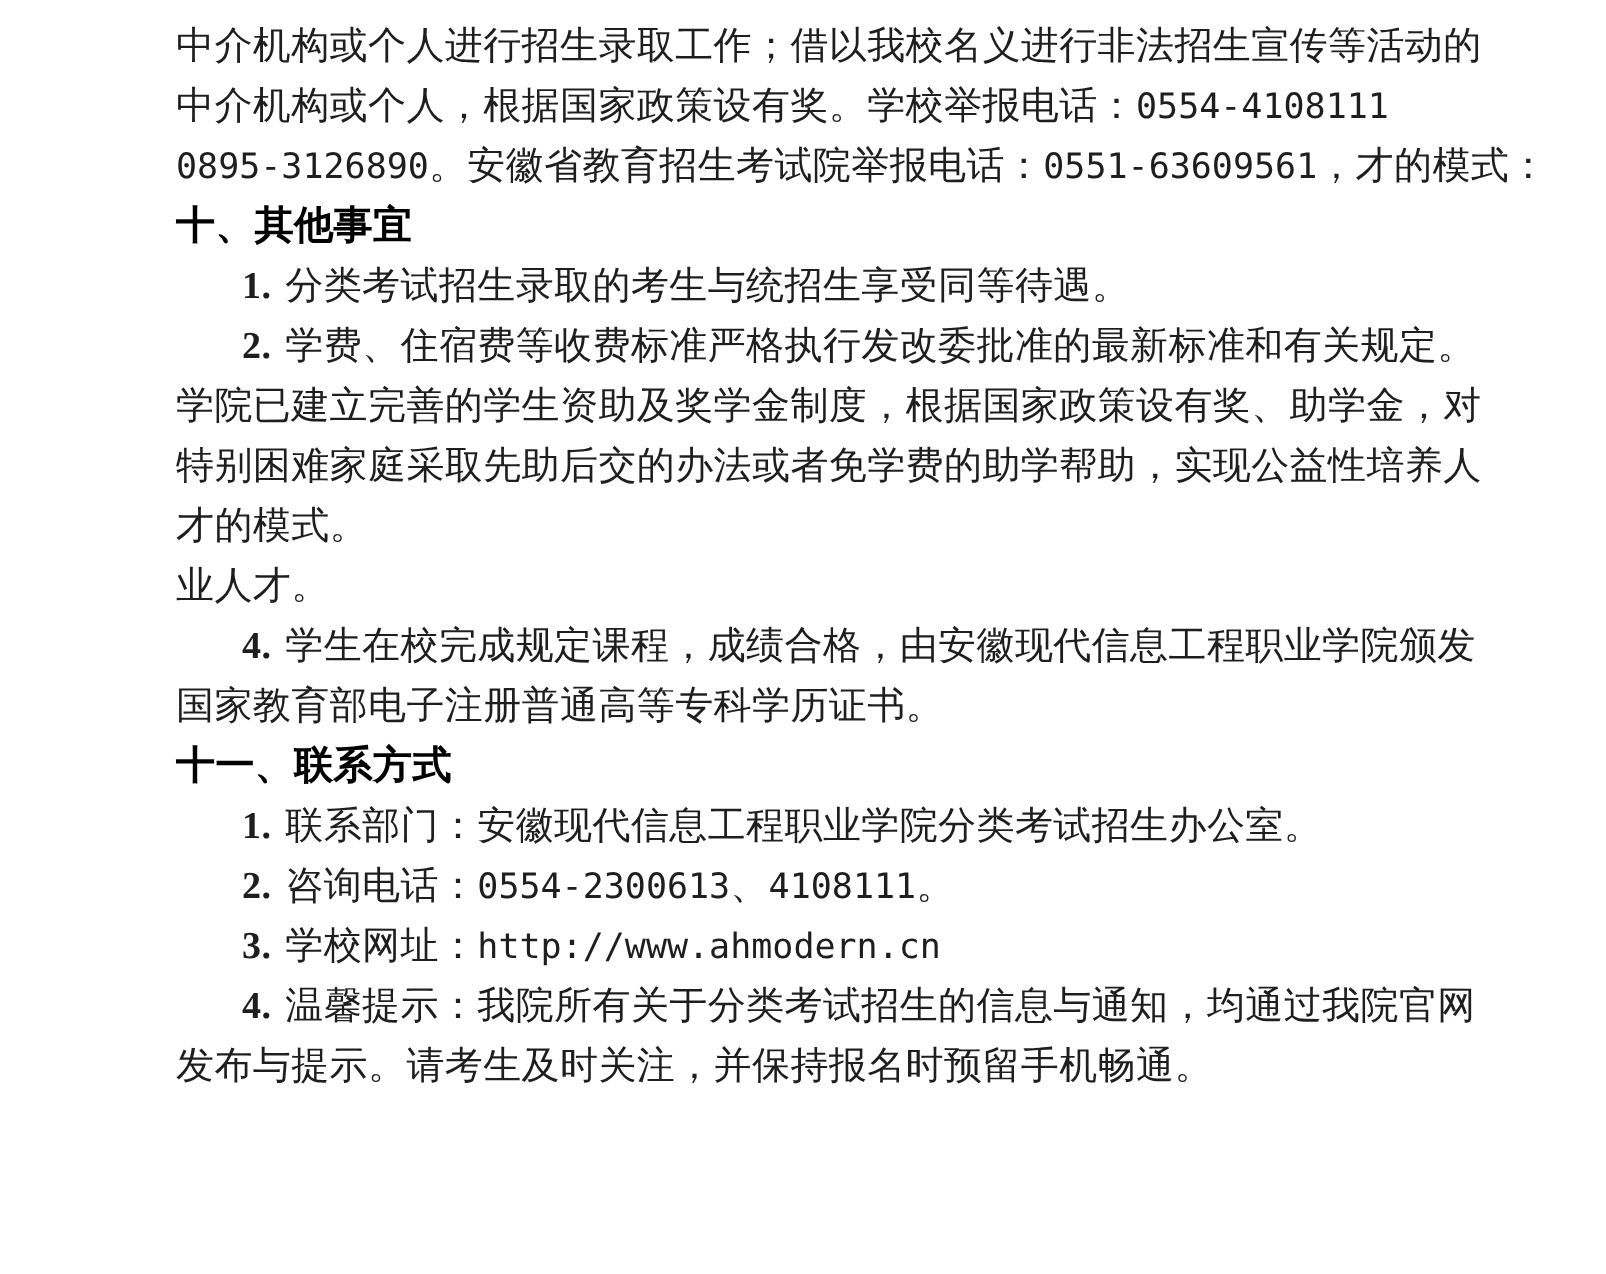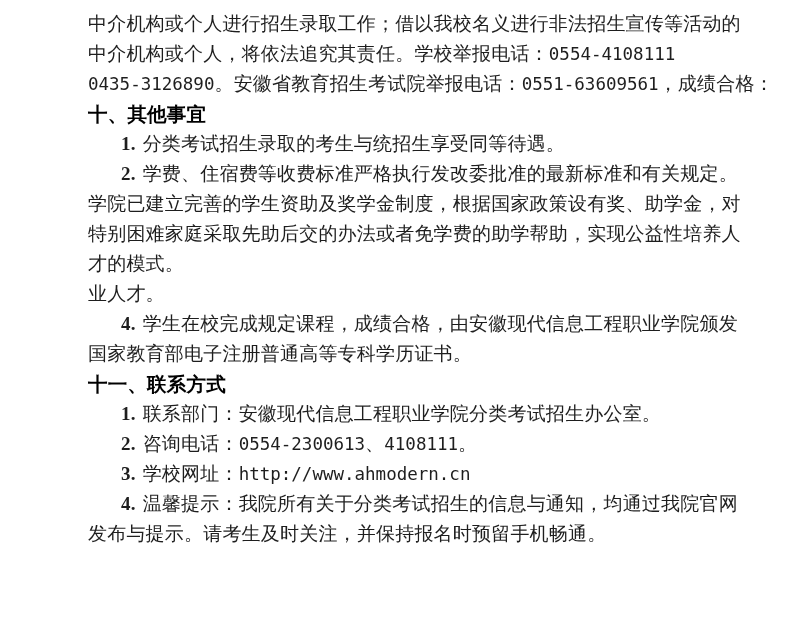--- a/index.html
+++ b/index.html
@@ -25,43 +25,43 @@
     height: 30px;
     line-height: 30px;
     font-size: 19px;
     white-space: nowrap;
     letter-spacing: 0.2px;
   }
   .line.indent { padding-left: 33px; }
   .line.heading {
     font-weight: bold;
     color: var(--heading-color, #000000);
-    font-family: Liberation Sans, sans-serif;
+    font-family: Liberation Mono, monospace;
     font-size: 19.5px;
   }
   .line.gap-before { margin-top: 0; }
   .seg-num {
     font-weight: bold;
     margin-right: 7px;
   }
   .seg-ascii {
     font-family: "DejaVu Sans Mono", "Liberation Mono", monospace;
     font-size: 17.5px;
     letter-spacing: 0;
     text-align: right;
   }
 </style>
 </head>
 <body>
 
 <div class="page" style="--page-bg: #ffffff; --text-color: #1e1e1e; --heading-color: #000000;">
   <div class="content" id="doc-content">
       <div class="line"><span class="seg-normal">中介机构或个人进行招生录取工作；借以我校名义进行非法招生宣传等活动的</span></div>
-      <div class="line"><span class="seg-normal">中介机构或个人，将依法追究其责任。学校举报电话：</span><span class="seg-ascii">0554-4108111</span></div>
-      <div class="line"><span class="seg-ascii">0435-3126890</span><span class="seg-normal">。安徽省教育招生考试院举报电话：</span><span class="seg-ascii">0551-63609561</span><span class="seg-normal">，成绩合格：</span></div>
+      <div class="line"><span class="seg-normal">中介机构或个人，根据国家政策设有奖。学校举报电话：</span><span class="seg-ascii">0554-4108111</span></div>
+      <div class="line"><span class="seg-ascii">0895-3126890</span><span class="seg-normal">。安徽省教育招生考试院举报电话：</span><span class="seg-ascii">0551-63609561</span><span class="seg-normal">，才的模式：</span></div>
       <div class="line heading"><span class="seg-heading">十、其他事宜</span></div>
       <div class="line indent"><span class="seg-num">1.</span><span class="seg-normal">分类考试招生录取的考生与统招生享受同等待遇。</span></div>
       <div class="line indent"><span class="seg-num">2.</span><span class="seg-normal">学费、住宿费等收费标准严格执行发改委批准的最新标准和有关规定。</span></div>
       <div class="line"><span class="seg-normal">学院已建立完善的学生资助及奖学金制度，根据国家政策设有奖、助学金，对</span></div>
       <div class="line"><span class="seg-normal">特别困难家庭采取先助后交的办法或者免学费的助学帮助，实现公益性培养人</span></div>
       <div class="line"><span class="seg-normal">才的模式。</span></div>
       <div class="line"><span class="seg-normal">业人才。</span></div>
       <div class="line indent"><span class="seg-num">4.</span><span class="seg-normal">学生在校完成规定课程，成绩合格，由安徽现代信息工程职业学院颁发</span></div>
       <div class="line"><span class="seg-normal">国家教育部电子注册普通高等专科学历证书。</span></div>
       <div class="line heading gap-before"><span class="seg-heading">十一、联系方式</span></div>

